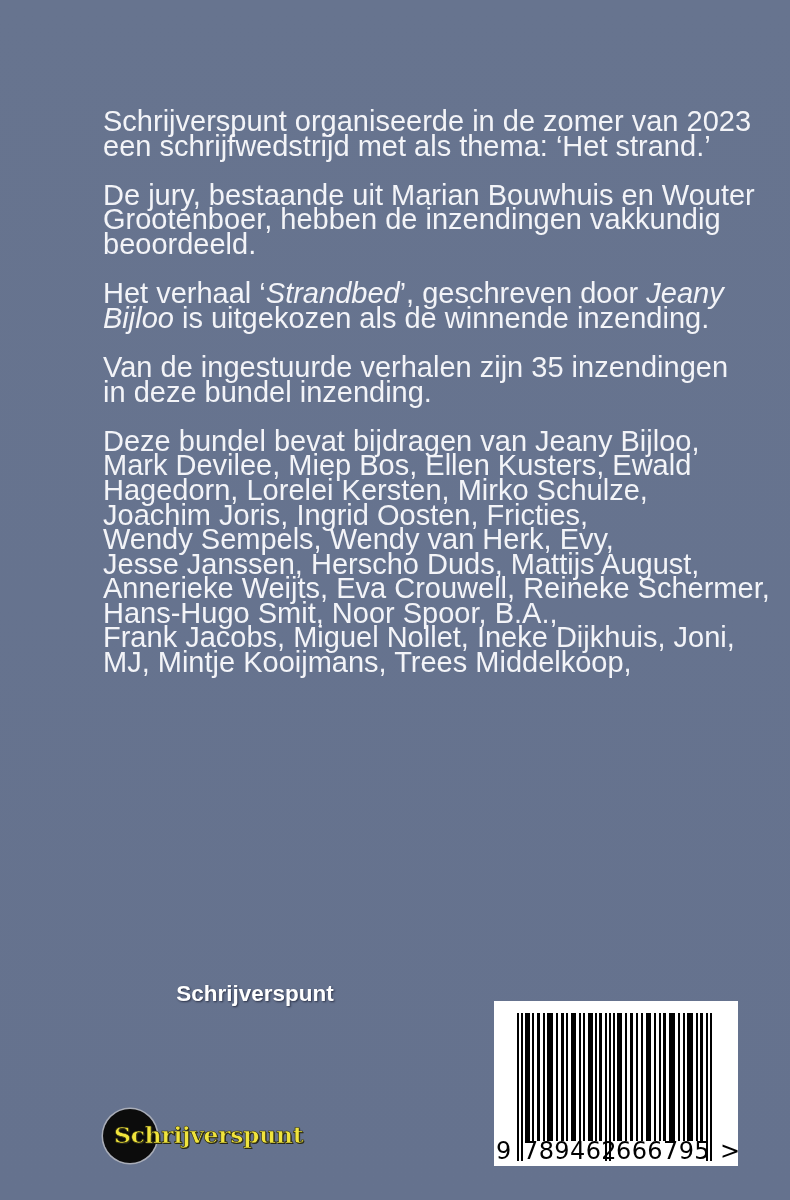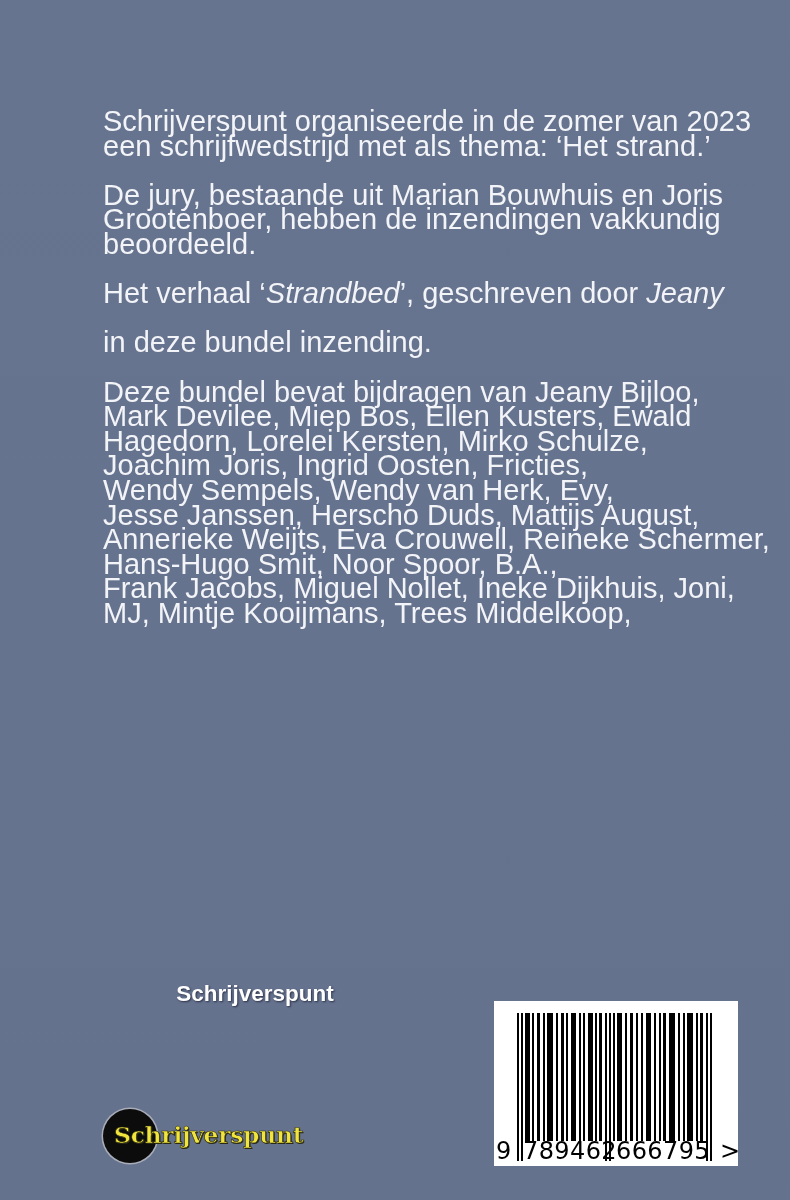--- a/index.html
+++ b/index.html
@@ -121,28 +121,30 @@
 <body>
 
 <div class="cover">
 
   <div class="blurb">
     <p>
       <span class="line">Schrijverspunt organiseerde in de zomer van 2023</span>
       <span class="line">een schrijfwedstrijd met als thema: ‘Het strand.’</span>
     </p>
     <p>
-      <span class="line">De jury, bestaande uit Marian Bouwhuis en Joris</span>
+      <span class="line">De jury, bestaande uit Marian Bouwhuis en Wouter</span>
       <span class="line">Grootenboer, hebben de inzendingen vakkundig</span>
       <span class="line">beoordeeld.</span>
     </p>
     <p>
       <span class="line"><span>Het verhaal ‘</span><em>Strandbed</em><span>’, geschreven door </span><em>Jeany</em></span>
-    </p>
-    <p>
+      <span class="line"><em>Bijloo</em><span> is uitgekozen als de winnende inzending.</span></span>
+    </p>
+    <p>
+      <span class="line">Van de ingestuurde verhalen zijn 35 inzendingen</span>
       <span class="line">in deze bundel inzending.</span>
     </p>
     <p>
       <span class="line">Deze bundel bevat bijdragen van Jeany Bijloo,</span>
       <span class="line">Mark Devilee, Miep Bos, Ellen Kusters, Ewald</span>
       <span class="line">Hagedorn, Lorelei Kersten, Mirko Schulze,</span>
       <span class="line">Joachim Joris, Ingrid Oosten, Fricties,</span>
       <span class="line">Wendy Sempels, Wendy van Herk, Evy,</span>
       <span class="line">Jesse Janssen, Herscho Duds, Mattijs August,</span>
       <span class="line">Annerieke Weijts, Eva Crouwell, Reineke Schermer,</span>

